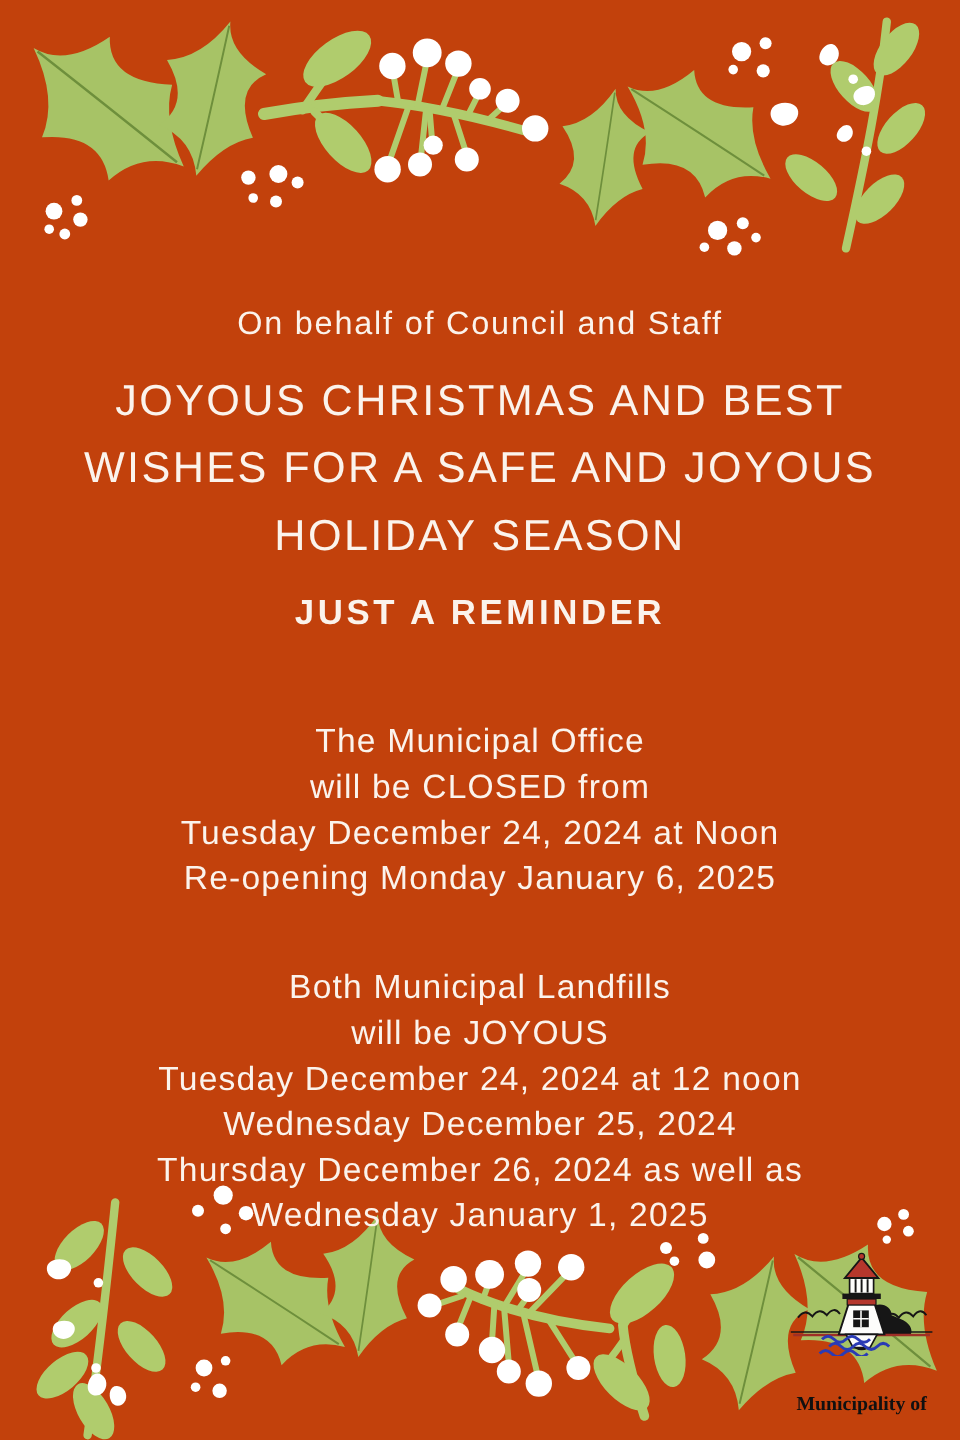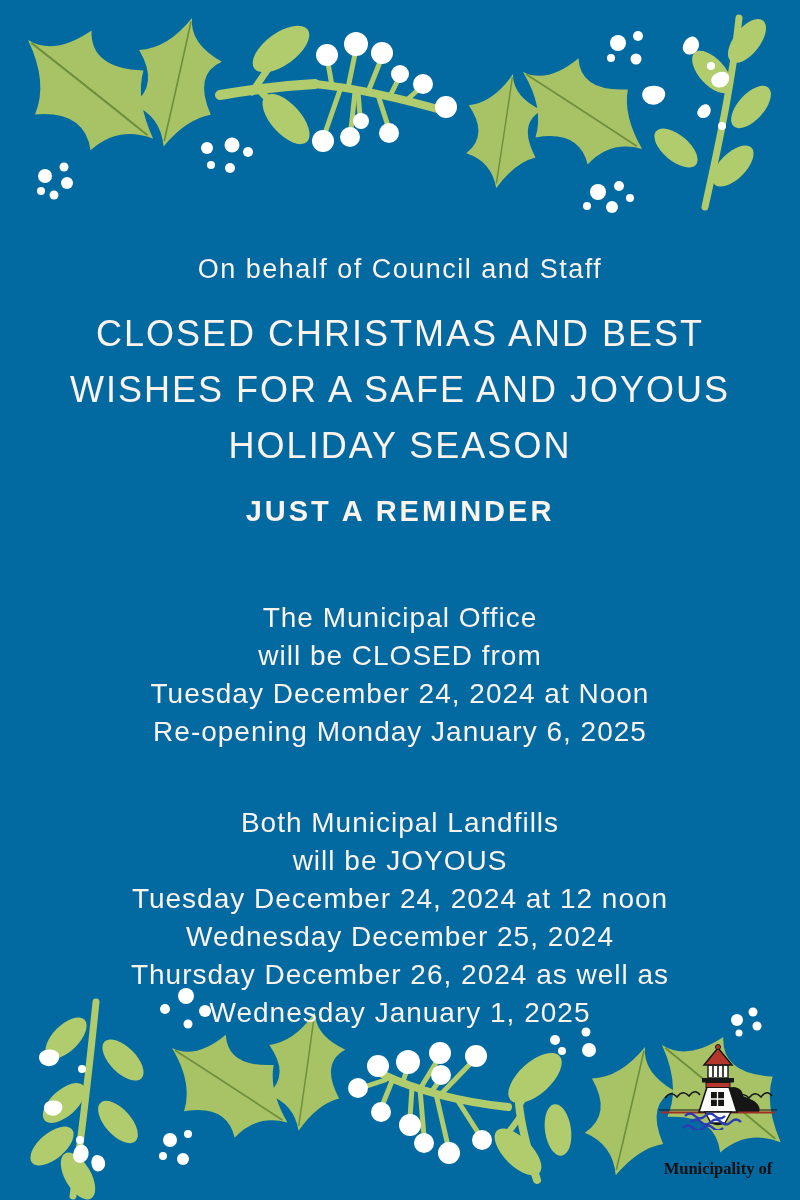--- a/index.html
+++ b/index.html
@@ -4,21 +4,21 @@
 <style>
   html, body {
     margin: 0;
     padding: 0;
     background: #F2524A;
   }
   .card {
     position: relative;
     width: 800px;
     height: 1200px;
-    background: #0369a1;
+    background: #c2410c;
     overflow: hidden;
     font-family: "Liberation Sans", sans-serif;
     color: #FBF3EC;
   }
   .decor {
     position: absolute;
     left: 0; top: 0;
     width: 800px; height: 1200px;
   }
   .txt {
@@ -273,21 +273,21 @@
       <circle cx="737" cy="1020" r="6"></circle>
         <circle cx="753" cy="1012" r="4.5"></circle>
       <circle cx="739" cy="1033" r="3.5"></circle>
         <circle cx="757" cy="1026" r="4.5"></circle>
     </g>
   </svg>
 
   <div class="txt intro">On behalf of Council and Staff</div>
 
   <div class="txt headline">
-    <div>CLOSED CHRISTMAS AND BEST</div>
+    <div>JOYOUS CHRISTMAS AND BEST</div>
     <div>WISHES FOR A SAFE AND JOYOUS</div>
     <div>HOLIDAY SEASON</div>
   </div>
 
   <div class="txt reminder">JUST A REMINDER</div>
 
   <div class="txt notice office-notice">
     <div>The Municipal Office</div>
     <div>will be CLOSED from</div>
     <div>Tuesday December 24, 2024 at Noon</div>

